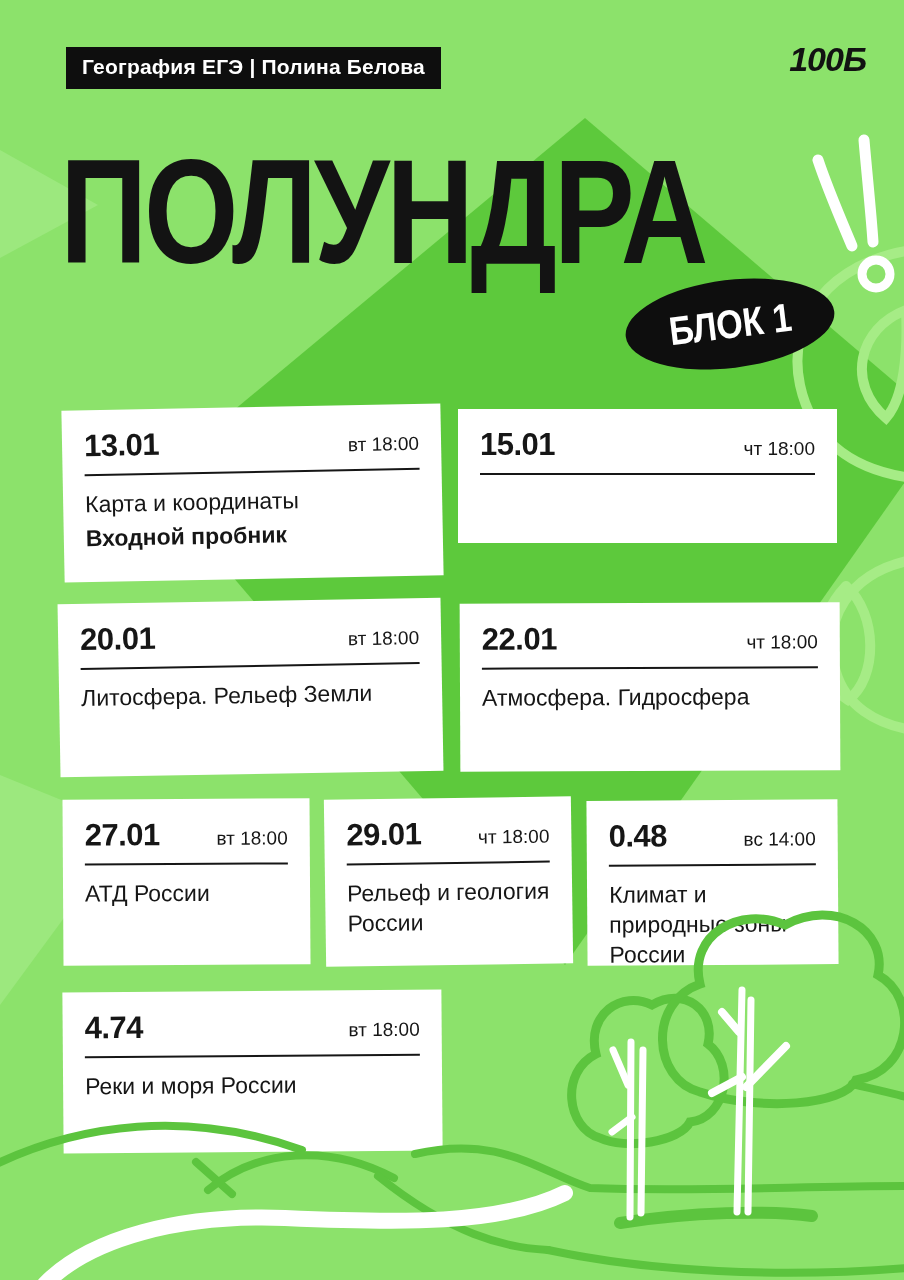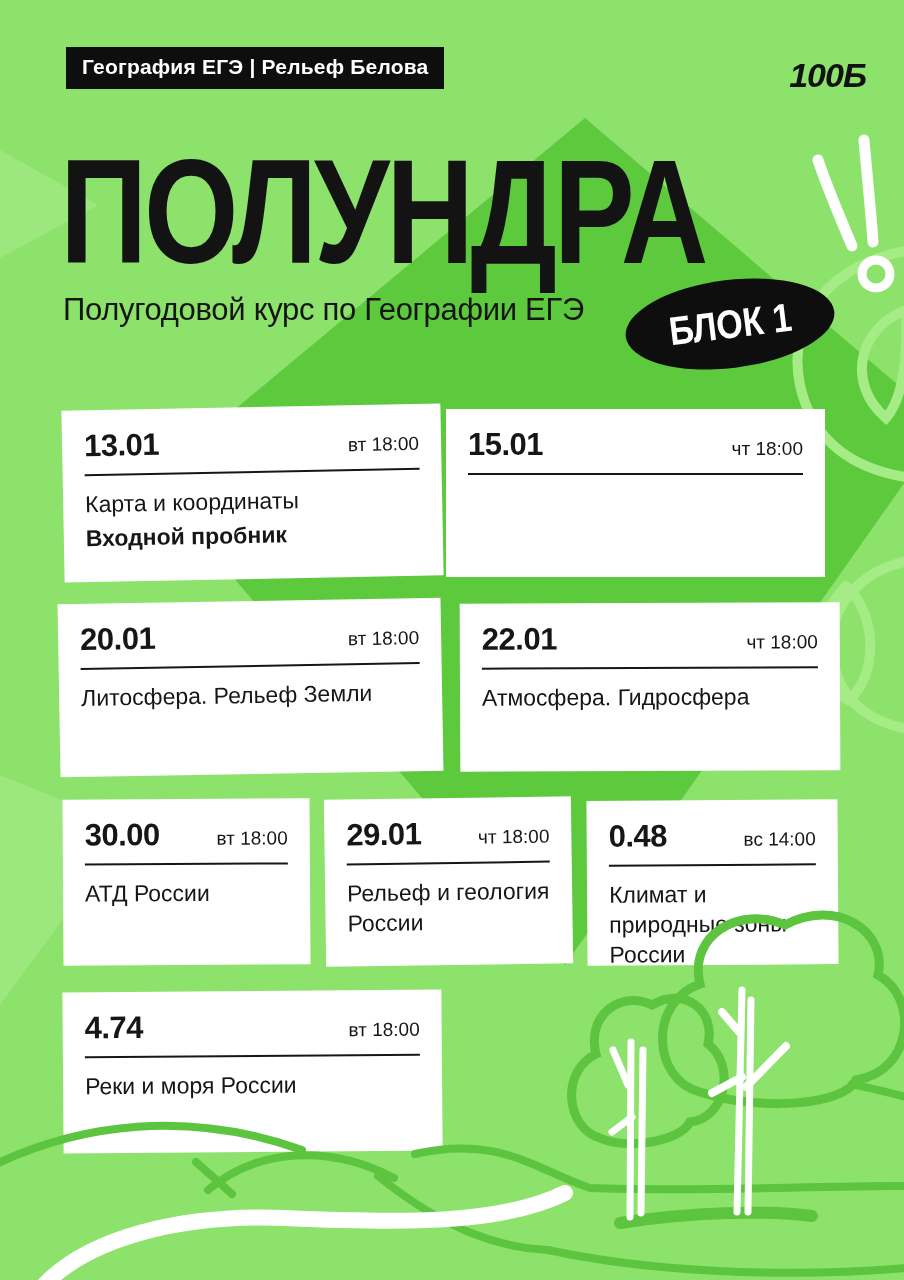--- a/index.html
+++ b/index.html
@@ -9,21 +9,21 @@
   }
   .layer{position:absolute;left:0;top:0;width:904px;height:1280px;}
   .fg{pointer-events:none;}
 
   .top-badge{
     position:absolute;left:66px;top:47px;background:#0e0e0e;color:#fff;
     font-size:21px;font-weight:700;padding:8px 16px 10px;letter-spacing:.2px;white-space:nowrap;
   }
   .logo{
     position:absolute;top:40px;right:38px;font-size:34px;font-weight:700;
-    font-style:italic;color:#121212;letter-spacing:-1px;margin-top:16px;
+    font-style:italic;color:#121212;letter-spacing:-1px;
   }
   .title{
     position:absolute;left:60px;top:138px;font-size:148px;font-weight:700;
     line-height:1;letter-spacing:-4px;color:#131313;white-space:nowrap;
     transform:scaleX(.82);transform-origin:left top;
   }
   .subtitle{
     position:absolute;left:63px;top:292px;font-size:31px;color:#151515;letter-spacing:-.3px;white-space:nowrap;
   }
   .block-badge{
@@ -41,21 +41,21 @@
   }
   .card-head{display:flex;justify-content:space-between;align-items:baseline;}
   .date{font-size:31px;font-weight:700;letter-spacing:-.5px;}
   .daytime{font-size:19px;}
   .rule{border-top:2px solid #161616;margin-top:10px;margin-bottom:14px;}
   .topic{font-size:23px;line-height:1.3;}
   .topic.bold{font-weight:700;margin-top:4px;}
   .topic:empty{display:none;}
 
   .c1{left:63px; top:407px; width:379px; height:172px; transform:rotate(-1.1deg);}
-  .c2{left:446px;top:409px; width:379px; height:168px;}
+  .c2{left:458px;top:409px; width:379px; height:134px;}
   .c3{left:59px; top:601px; width:383px; height:173px; transform:rotate(-1deg);}
   .c4{left:460px;top:603px; width:380px; height:168px; transform:rotate(-.25deg);}
   .c5{left:63px; top:799px; width:247px; height:166px; transform:rotate(-.35deg);}
   .c6{left:325px;top:798px; width:247px; height:167px; transform:rotate(-.8deg);}
   .c7{left:587px;top:800px; width:251px; height:165px; transform:rotate(-.4deg);}
   .c8{left:63px; top:991px; width:379px; height:161px; transform:rotate(-.45deg);}
 </style>
 </head>
 <body>
 
@@ -73,27 +73,26 @@
       <path d="M 846,586 C 812,622 810,676 848,700 C 878,678 878,614 846,586"></path>
     </g>
 
     <g fill="none" stroke="#FFFFFF" stroke-linecap="round">
       <path d="M 818,160 C 828,190 842,222 852,246" stroke-width="11"></path>
       <path d="M 864,140 C 867,175 871,212 873,242" stroke-width="11"></path>
       <circle cx="876" cy="274" r="14" stroke-width="9"></circle>
     </g>
   </svg>
 
-  <div class="top-badge">География ЕГЭ | Рельеф Белова</div>
+  <div class="top-badge">География ЕГЭ | Полина Белова</div>
 
   <div class="logo">100Б</div>
 
   <h1 class="title" style="margin:0;">ПОЛУНДРА</h1>
 
-  <div class="subtitle">Полугодовой курс по Географии ЕГЭ</div>
 
   <div class="block-badge">
     <span>БЛОК 1</span>
   </div>
 
   <div class="card c1">
     <div class="card-head">
       <span class="date">13.01</span>
       <span class="daytime">вт 18:00</span>
     </div>
@@ -126,21 +125,21 @@
       <span class="date">22.01</span>
       <span class="daytime">чт 18:00</span>
     </div>
     <div class="rule"></div>
     <div class="topic">Атмосфера. Гидросфера</div>
 
   </div>
 
   <div class="card c5">
     <div class="card-head">
-      <span class="date">30.00</span>
+      <span class="date">27.01</span>
       <span class="daytime">вт 18:00</span>
     </div>
     <div class="rule"></div>
     <div class="topic">АТД России</div>
 
   </div>
 
   <div class="card c6">
     <div class="card-head">
       <span class="date">29.01</span>

